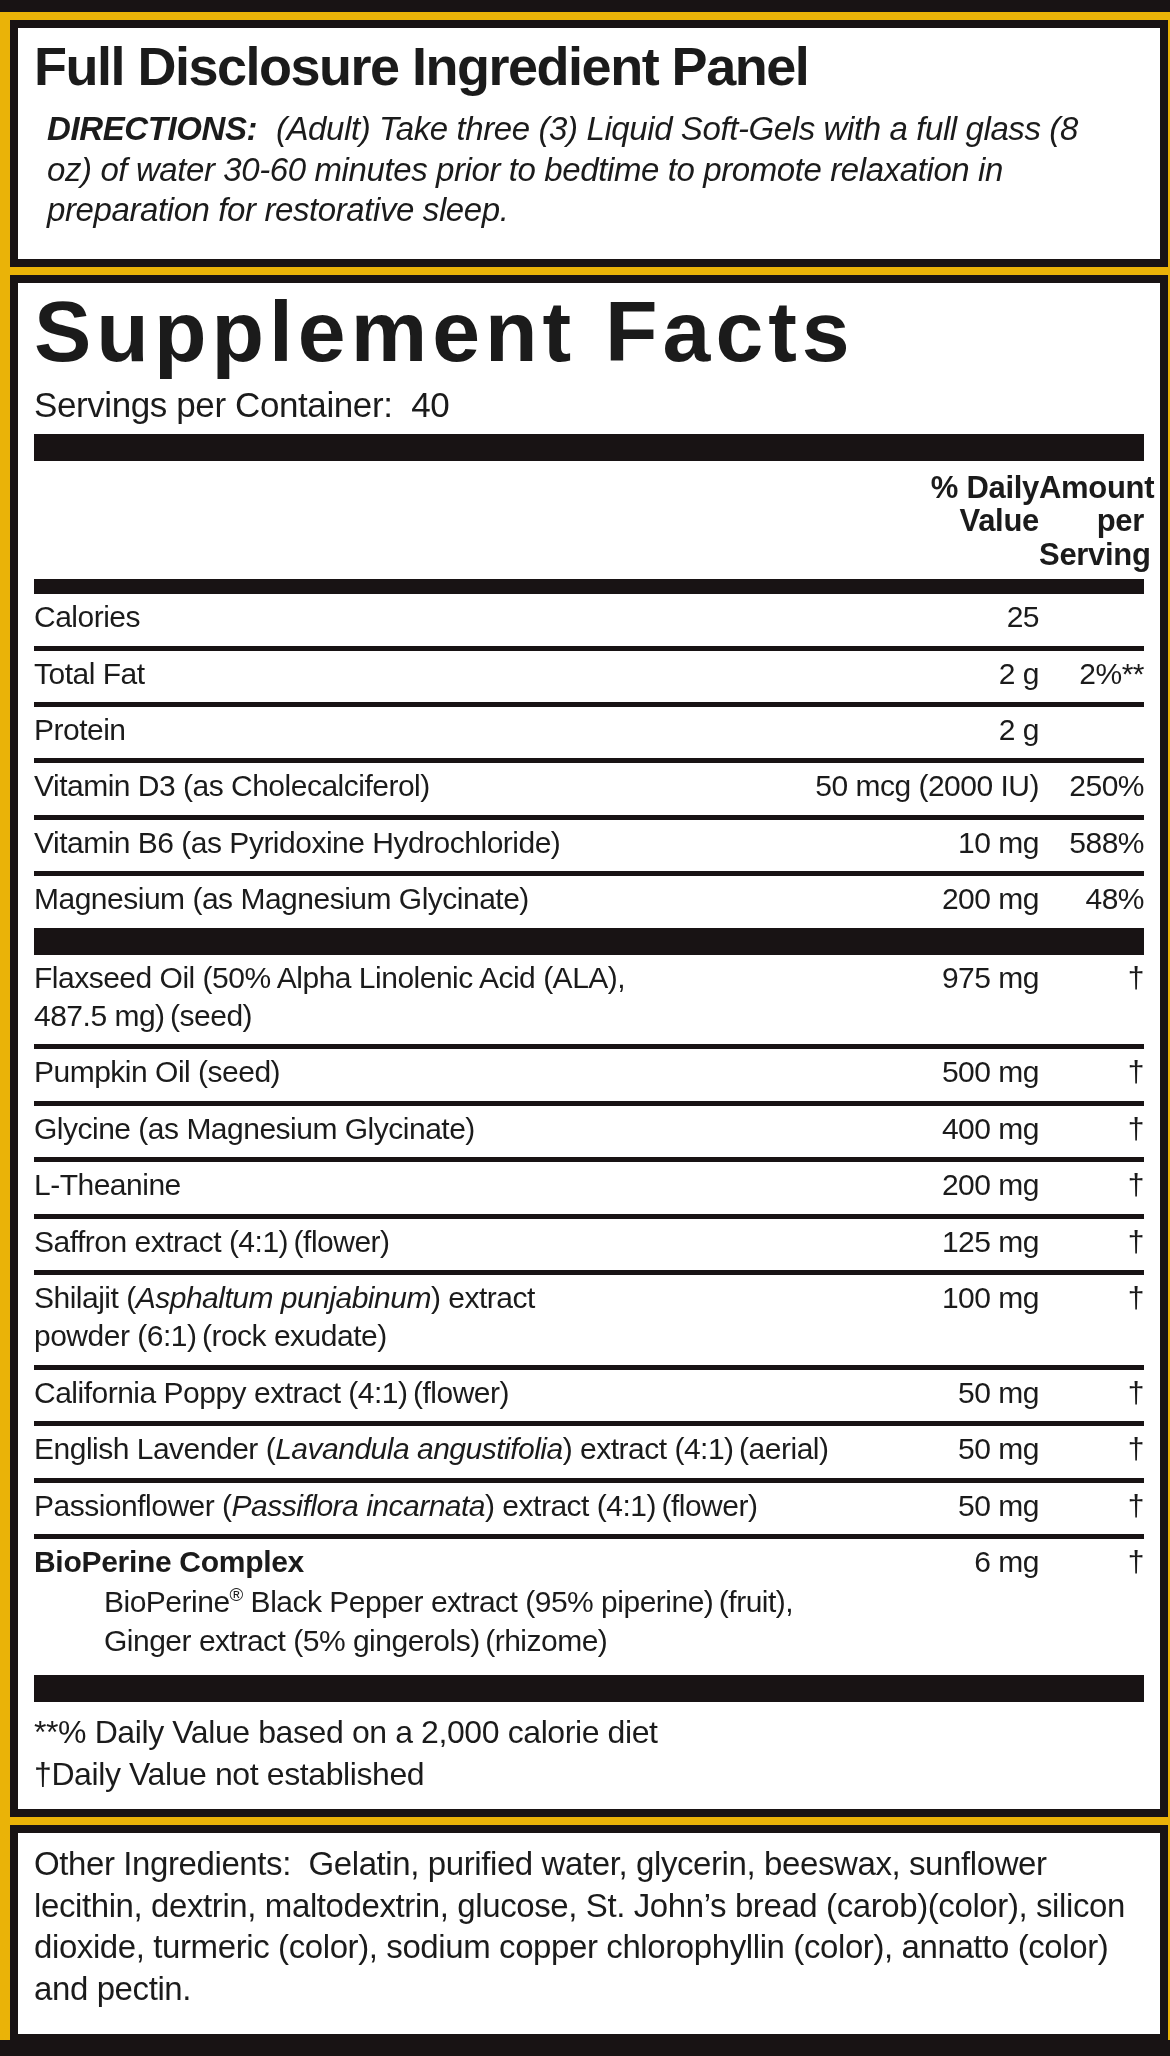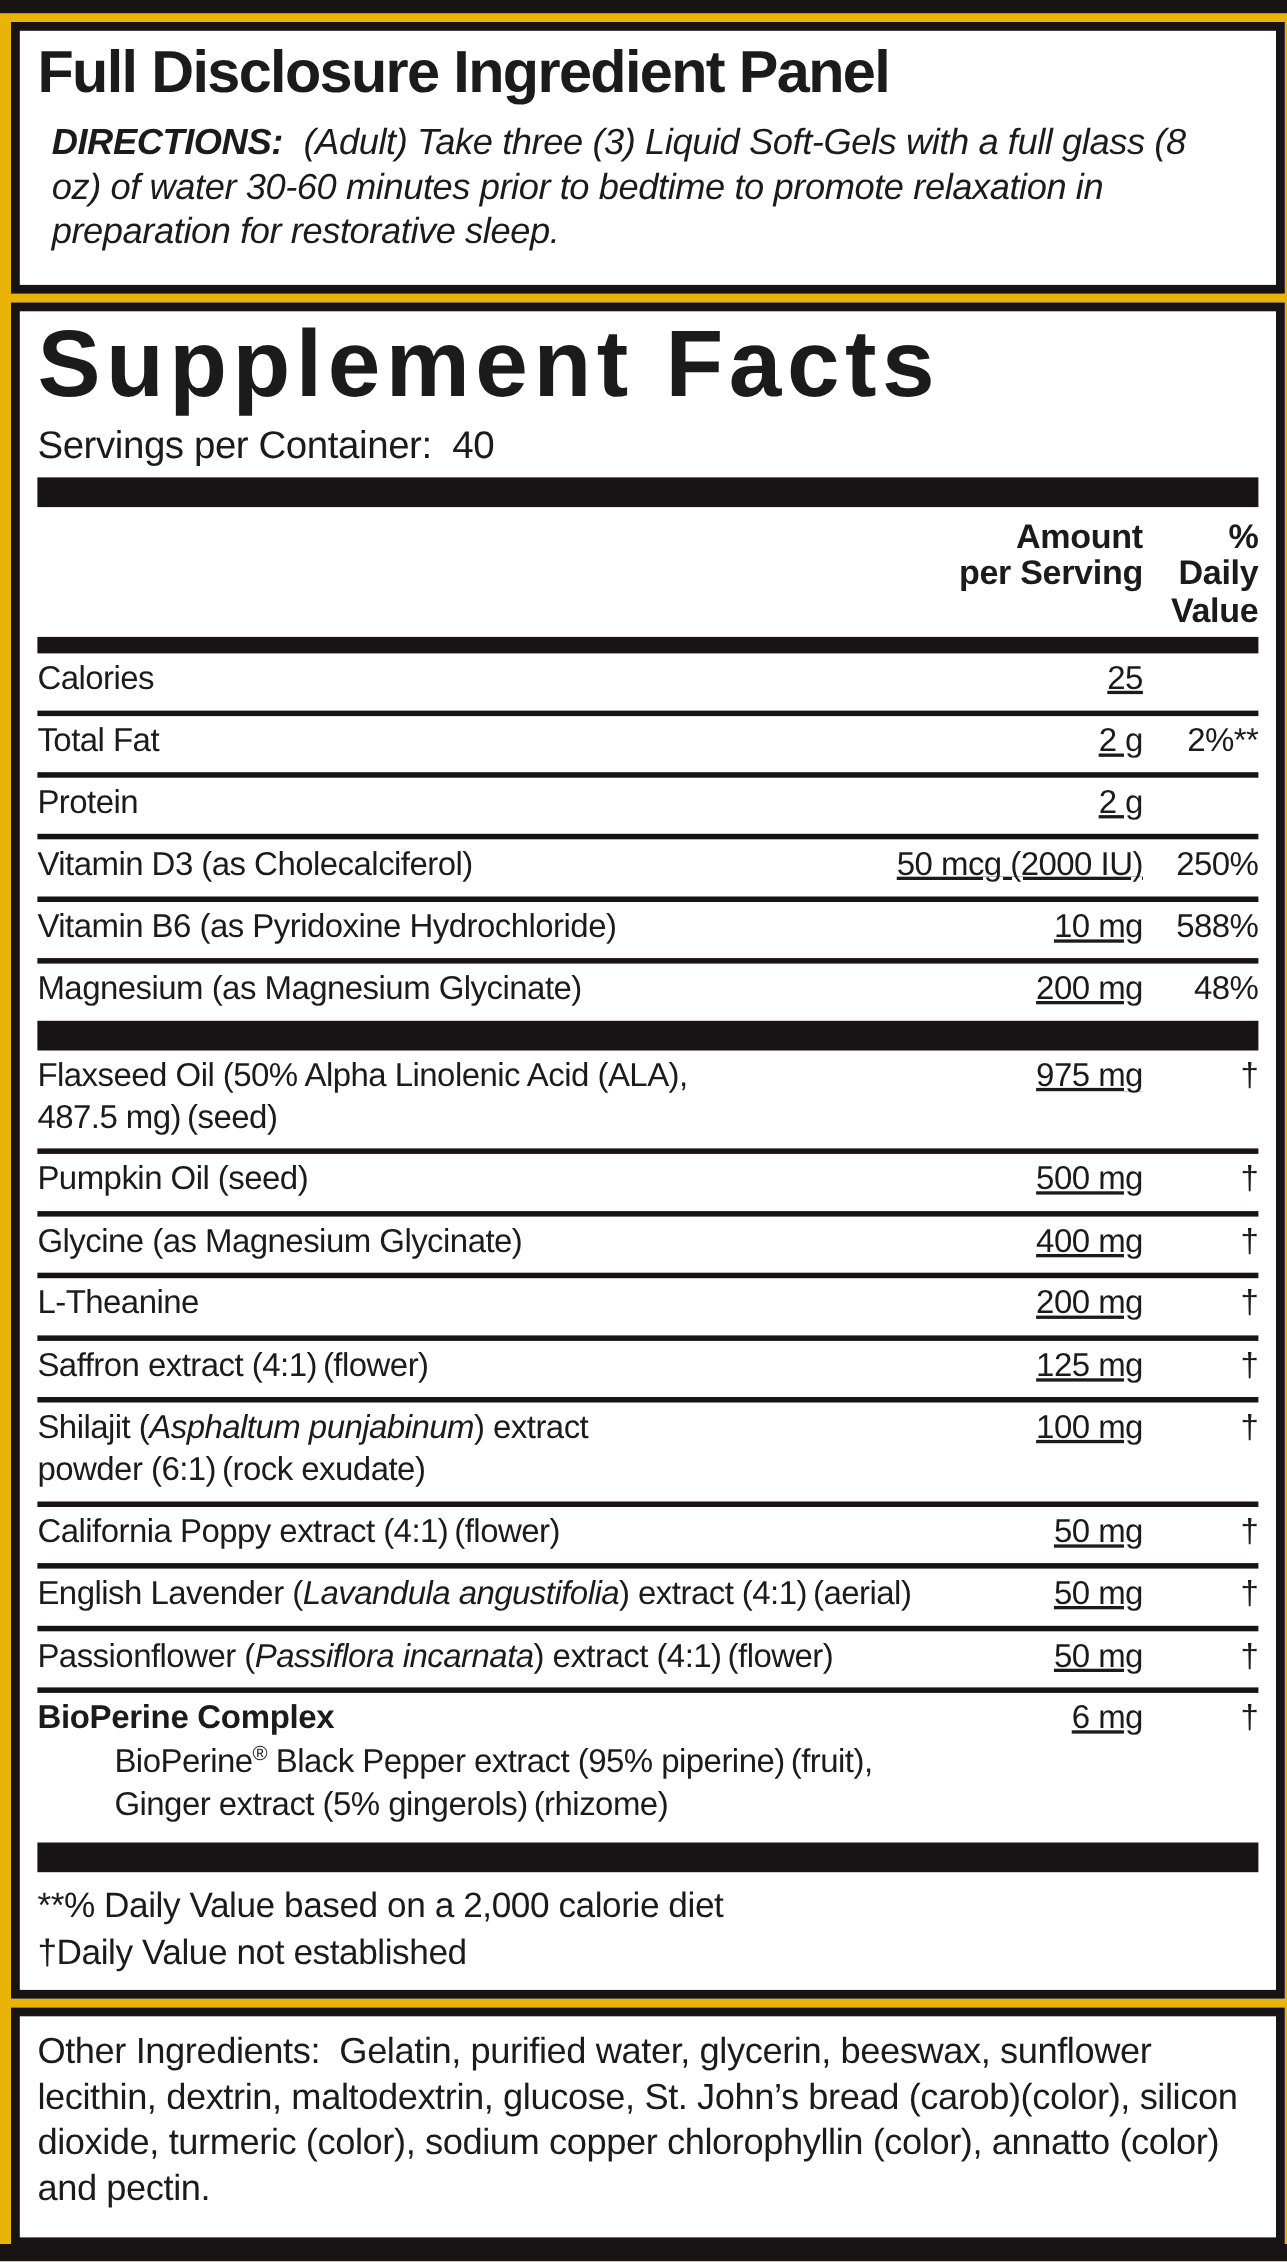--- a/index.html
+++ b/index.html
@@ -52,21 +52,21 @@
   .row {
     display: grid; grid-template-columns: 1fr auto 105px;
     align-items: start;
     padding: 4px 0 9px 0;
     border-bottom: 5px solid #181314;
     font-size: 30px; line-height: 1.28; letter-spacing: -0.5px;
   }
   .row.no-rule { border-bottom: none; }
   .row .name { white-space: nowrap; }
   .row .name.bold { font-weight: bold; letter-spacing: -0.3px; }
-  .row .amt { text-align: right; white-space: nowrap; padding-left: 14px; text-decoration: underline; }
+  .row .amt { text-align: right; white-space: nowrap; padding-left: 14px; }
   .row .dv  { text-align: right; white-space: nowrap; }
   .row .l2 { white-space: nowrap; }
   .subs { grid-column: 1 / 4; padding: 2px 0 2px 70px; font-weight: normal; letter-spacing: -0.5px; }
   .subs div { white-space: nowrap; }
   sup { font-size: 62%; vertical-align: super; line-height: 0; }
 
   .footnotes { padding: 10px 0 2px 0; font-size: 32px; line-height: 1.3; letter-spacing: -0.4px; }
 
   
   .panel-bottom { padding: 10px 16px 14px 16px; }
@@ -85,26 +85,26 @@
 
   <div class="panel panel-facts">
     <h2 class="sf-title">Supplement Facts</h2>
     <div class="serving-line">Servings per Container:  40</div>
 
     <div class="bar"></div>
 
     <div class="cols-header">
       <div></div>
       <div class="hc">
+        <div>% Daily</div>
+        <div>Value</div>
+      </div>
+      <div class="hc">
         <div>Amount</div>
         <div>per Serving</div>
-      </div>
-      <div class="hc">
-        <div>% Daily</div>
-        <div>Value</div>
       </div>
     </div>
 
     <div class="bar-sm"></div>
 
     <div class="row">
       <div class="name"><span>Calories</span></div>
       <div class="amt">25</div>
       <div class="dv"></div>
     </div>

